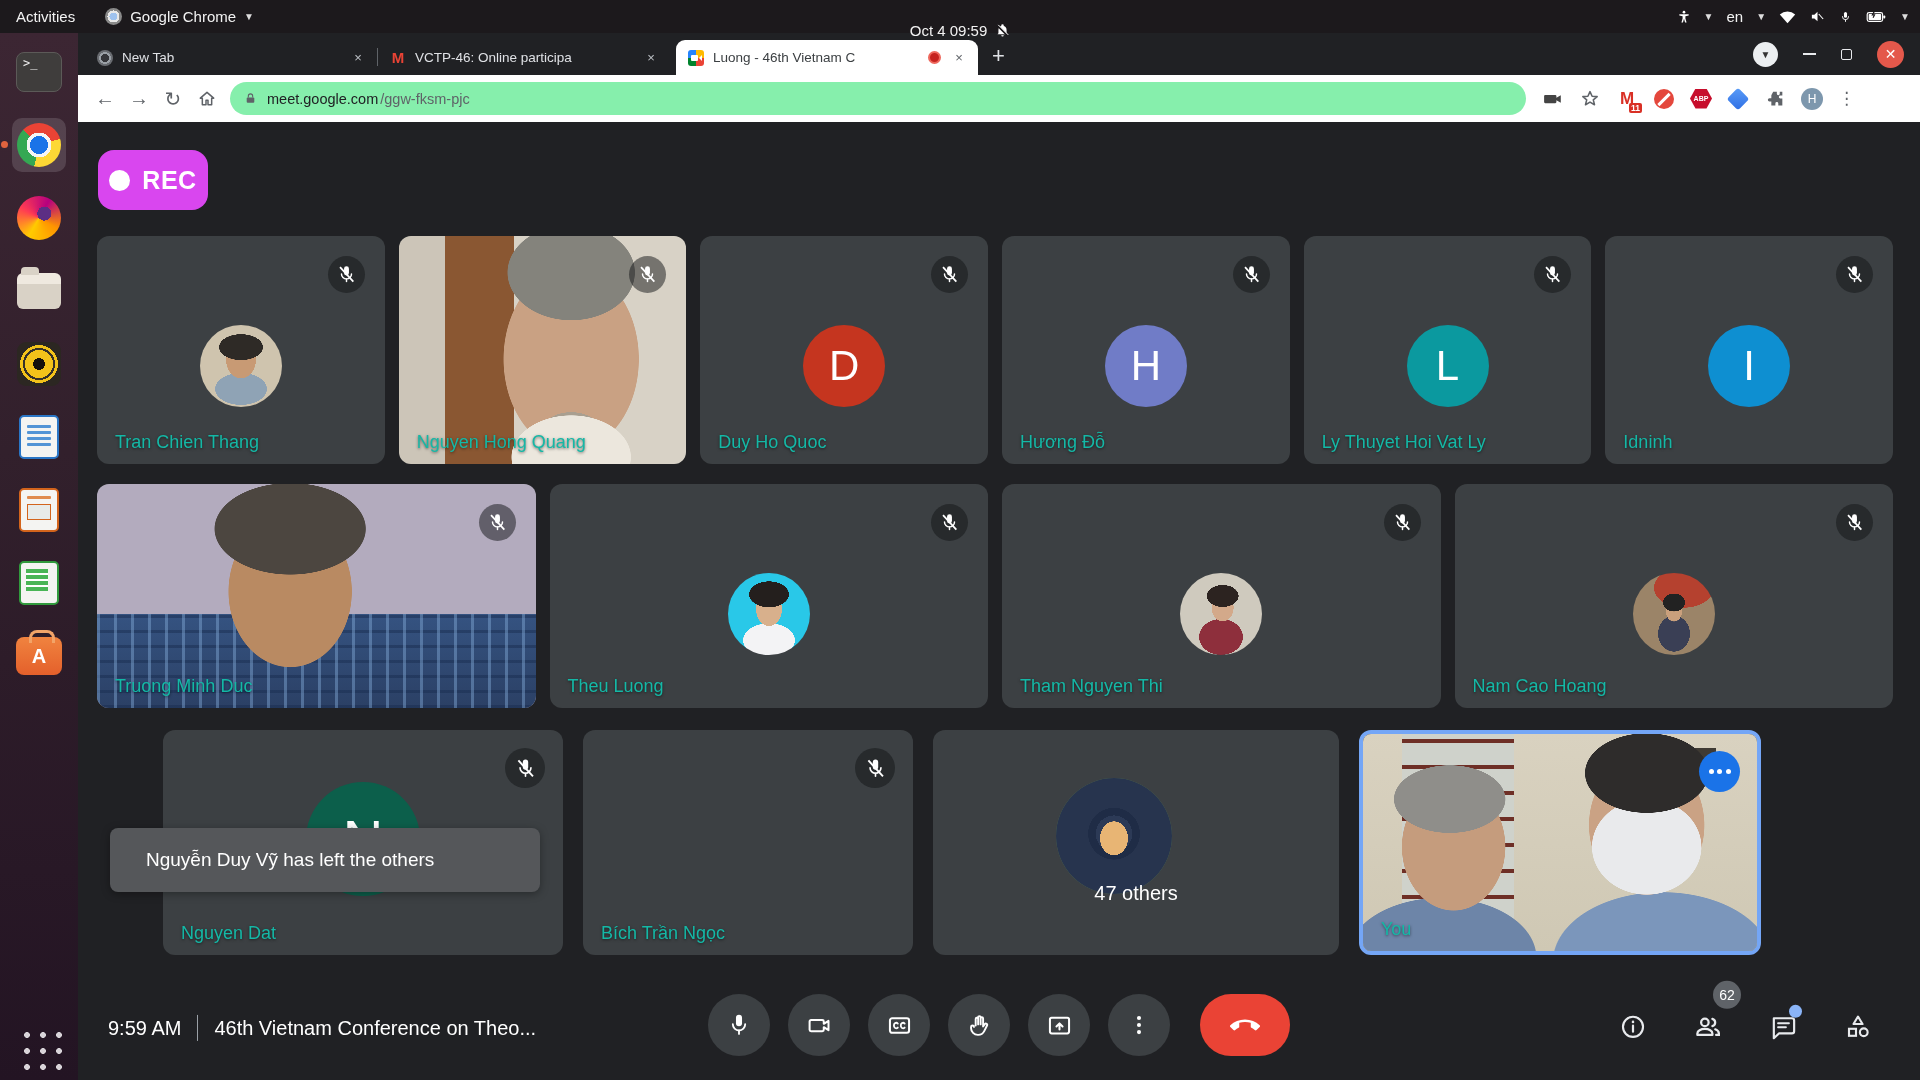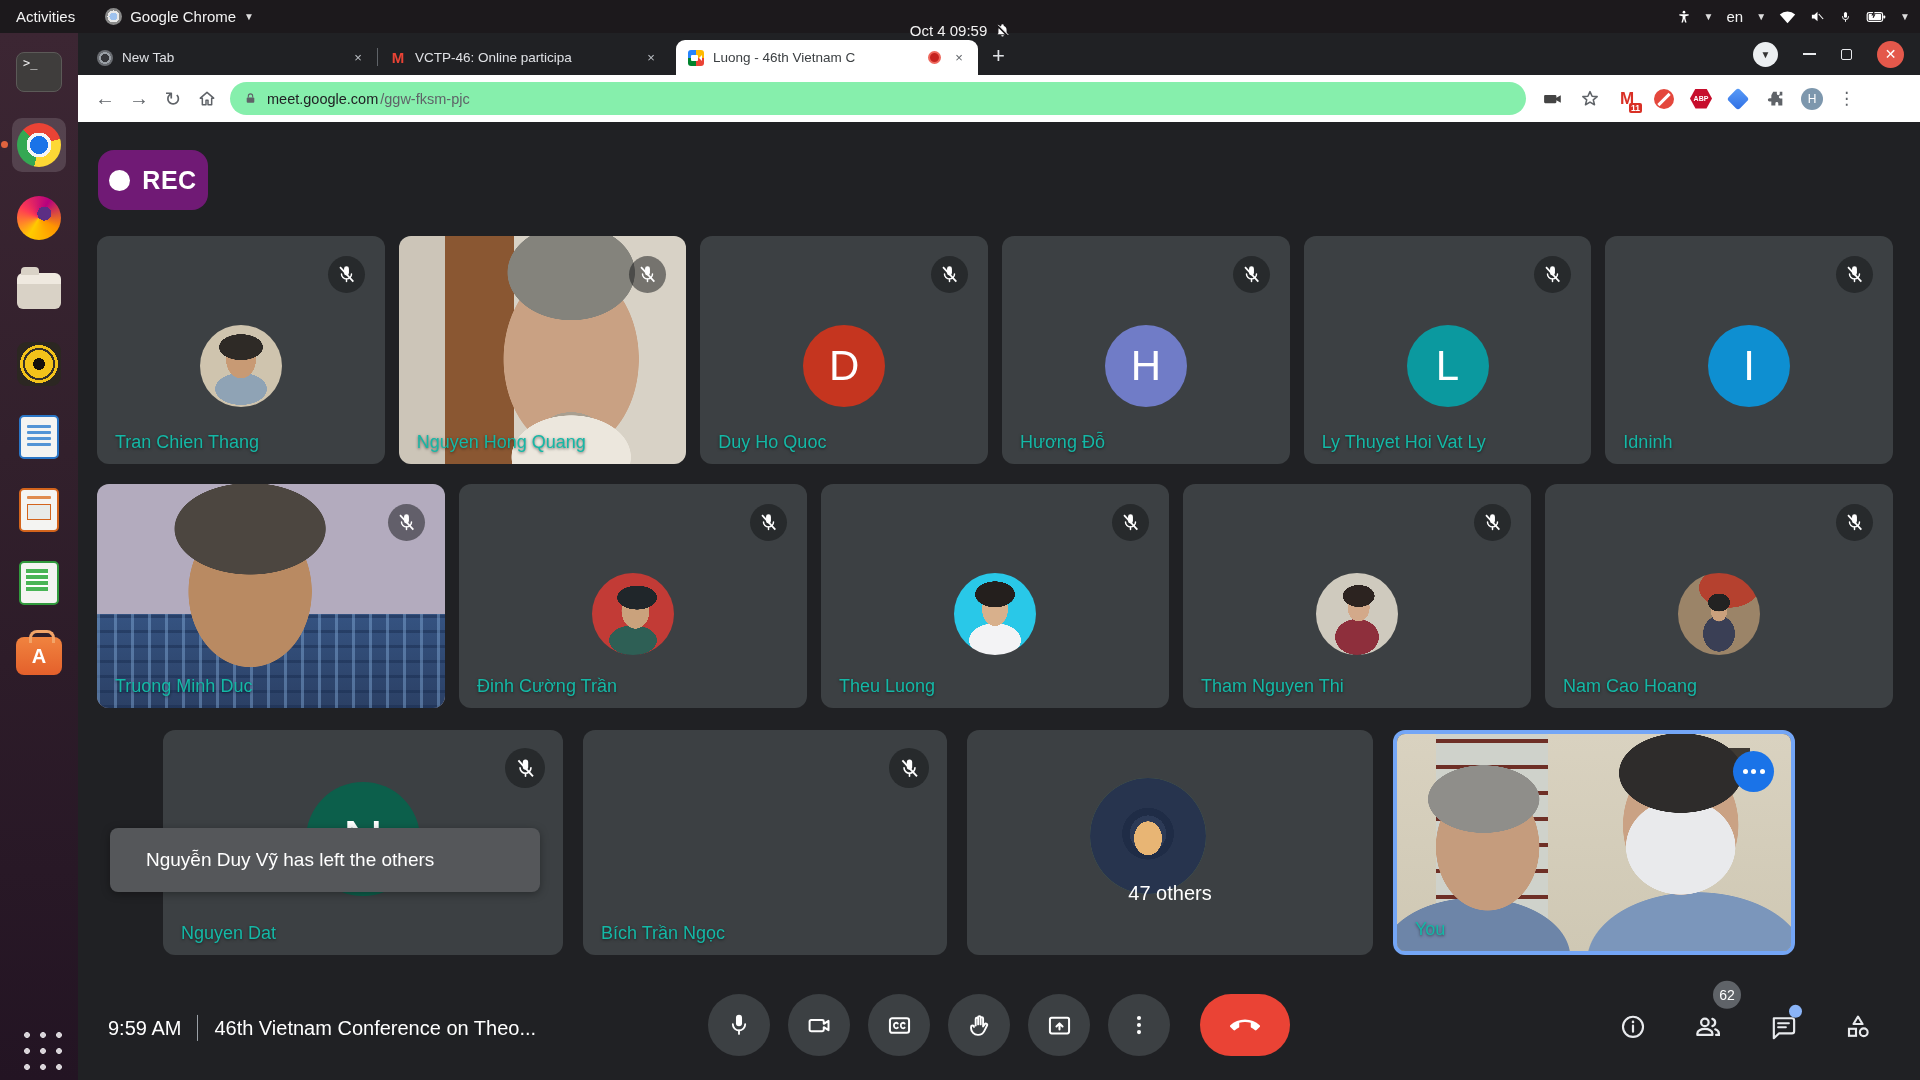--- a/index.html
+++ b/index.html
@@ -97,21 +97,21 @@
   .ext-ublock{width:20px;height:20px;border-radius:50%;background:#e4473c;position:relative;}
   .ext-ublock::after{content:"";position:absolute;left:2px;top:9px;width:16px;height:3px;background:#fff;transform:rotate(-45deg);}
   .ext-abp{width:22px;height:20px;background:#c70d2c;color:#fff;font-size:7px;font-weight:bold;display:flex;align-items:center;justify-content:center;
            clip-path:polygon(25% 0,75% 0,100% 50%,75% 100%,25% 100%,0 50%);}
   .ext-blue{width:16px;height:16px;background:linear-gradient(135deg,#5a9cf8,#2f6fe4);transform:rotate(45deg);border-radius:3px;}
   .ext-avatar{width:22px;height:22px;border-radius:50%;background:#7d97ad;color:#fff;font-size:12px;display:flex;align-items:center;justify-content:center;}
   .kebab{color:#5f6368;font-size:17px;letter-spacing:0;line-height:4px;width:16px;text-align:center;}
 
   
   .page{position:absolute;top:89px;left:0;right:0;bottom:0;background:#202124;}
-  .rec-badge{position:absolute;left:20px;top:28px;width:110px;height:60px;border-radius:16px;background:#701a75;
+  .rec-badge{position:absolute;left:20px;top:28px;width:110px;height:60px;border-radius:16px;background:#d946ef;
              display:flex;align-items:center;justify-content:center;gap:12px;color:#fff;font-size:25px;font-weight:bold;letter-spacing:.5px;}
   .rec-badge .dot{width:21px;height:21px;border-radius:50%;background:#fff;}
 
   .row{position:absolute;left:19px;right:27px;display:flex;gap:14px;}
   .row1{top:114px;height:228px;}
   .row2{top:362px;height:224px;}
   .row3{top:608px;height:225px;left:85px;right:auto;gap:20px;}
   .row3 .tile{flex:none;}
 
   .tile{position:relative;flex:1;background:#3c4043;border-radius:12px;overflow:hidden;}
@@ -447,29 +447,20 @@
         <div class="tile">
           <div class="vid vid-duc"></div>
           <div class="micoff">
               <svg width="21" height="21" viewBox="0 0 24 24">
                 <use href="#g-micoff"></use>
               </svg>
             </div>
           <span class="name">Truong Minh Duc</span>
         </div>
         <div class="tile">
-          <div class="photo-av av-cuong"></div>
-          <div class="micoff">
-              <svg width="21" height="21" viewBox="0 0 24 24">
-                <use href="#g-micoff"></use>
-              </svg>
-            </div>
-          <span class="name">Đinh Cường Trần</span>
-        </div>
-        <div class="tile">
           <div class="photo-av av-theu"></div>
           <div class="micoff">
               <svg width="21" height="21" viewBox="0 0 24 24">
                 <use href="#g-micoff"></use>
               </svg>
             </div>
           <span class="name">Theu Luong</span>
         </div>
         <div class="tile">
           <div class="photo-av av-tham"></div>
@@ -494,21 +485,21 @@
       <div class="row row3">
         <div class="tile big" style="width:400px">
           <div class="letter-av" style="width: 114px; height: 114px; top: 109px; font-size: 56px; background: rgb(12, 95, 75);">N</div>
           <div class="micoff" style="width:40px;height:40px;top:18px;right:18px">
               <svg width="23" height="23" viewBox="0 0 24 24">
                 <use href="#g-micoff"></use>
               </svg>
             </div>
           <span class="name">Nguyen Dat</span>
         </div>
-        <div class="tile big" style="width:364px">
+        <div class="tile big" style="width:330px">
           <div class="photo-av av-bich"></div>
           <div class="micoff" style="width:40px;height:40px;top:18px;right:18px">
               <svg width="23" height="23" viewBox="0 0 24 24">
                 <use href="#g-micoff"></use>
               </svg>
             </div>
           <span class="name">Bích Trần Ngọc</span>
         </div>
         <div class="tile big" style="width:406px">
           <div class="others-avs">

